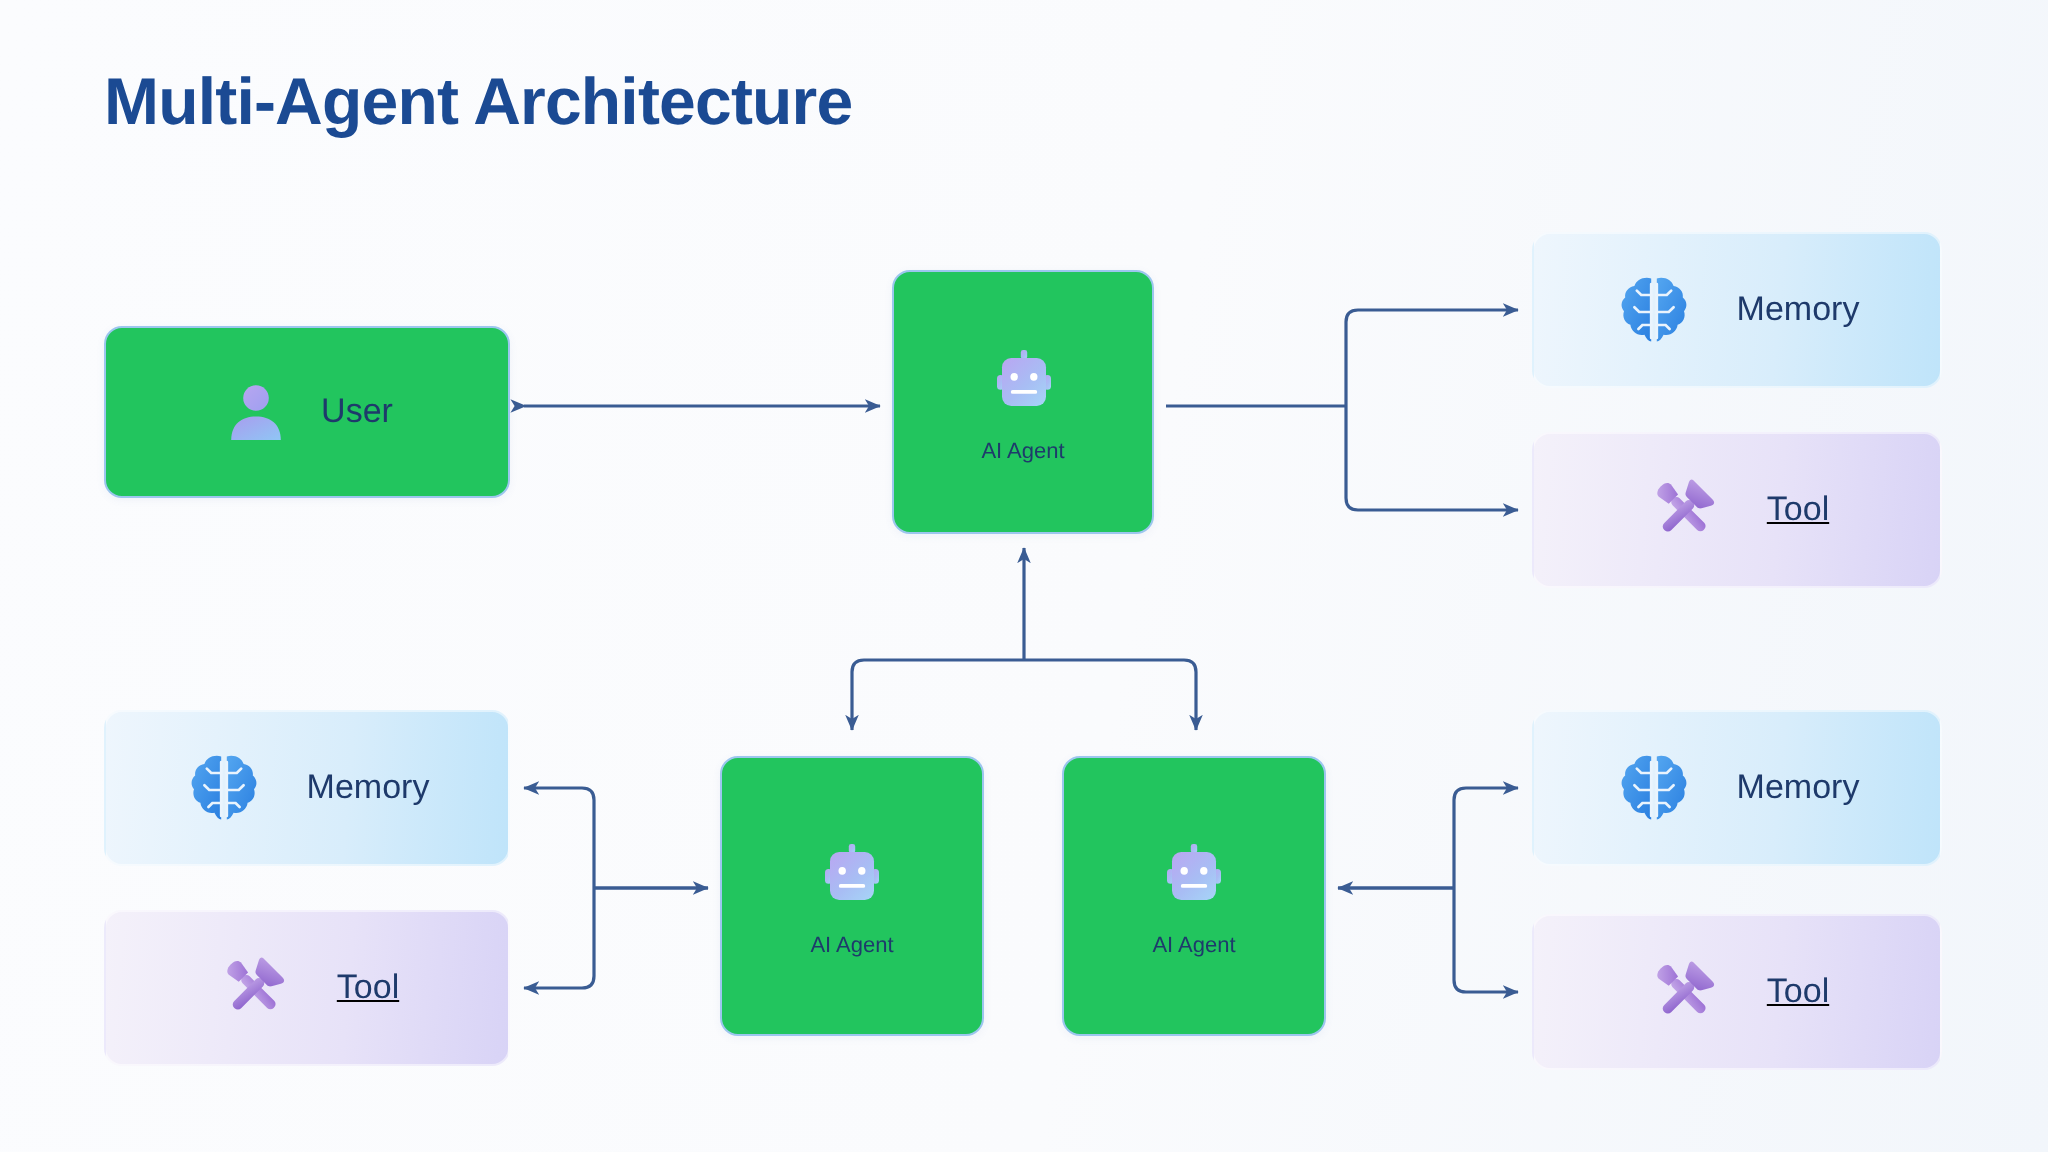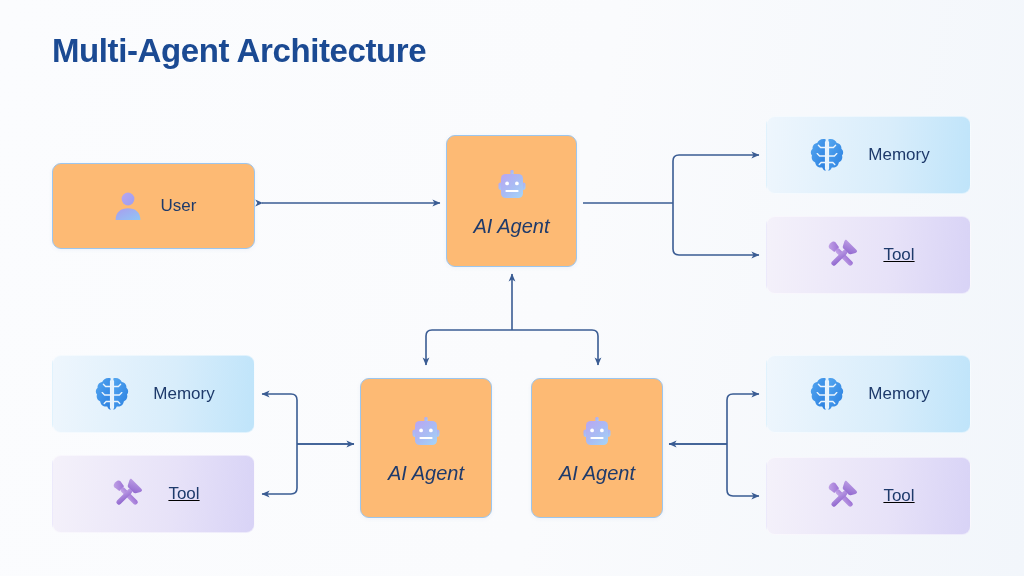--- a/index.html
+++ b/index.html
@@ -39,21 +39,21 @@
     position: absolute;
     box-sizing: border-box;
     display: flex;
     align-items: center;
     justify-content: center;
     border-radius: 9px;
   }
 
   
   .card-white {
-    background: #fdba74;
+    background: #22c55e;
     border: 1.3px solid #9cc6ee;
     box-shadow: 0 1px 4px rgba(80,120,180,0.07);
   }
   .card-white.user {
     flex-direction: row;
     gap: 16px;
   }
   .card-white.agent {
     flex-direction: column;
     gap: 6px;
@@ -71,21 +71,21 @@
   .chip.tool {
     background: linear-gradient(95deg, #f4f1fa 0%, #e7e2f8 60%, #d8d3f6 100%);
     text-decoration: underline;
   }
 
   .node-label {
     font-size: 17px;
     color: #1e3a6b;
     white-space: nowrap;
   }
-  .agent .node-label { font-size: 20px; font-style: italic; }
+  .agent .node-label { font-size: 11px; }
 
   .icon-wrap {
     display: flex;
     align-items: center;
     justify-content: center;
     flex: 0 0 auto;
   }
 </style>
 </head>
 <body>

